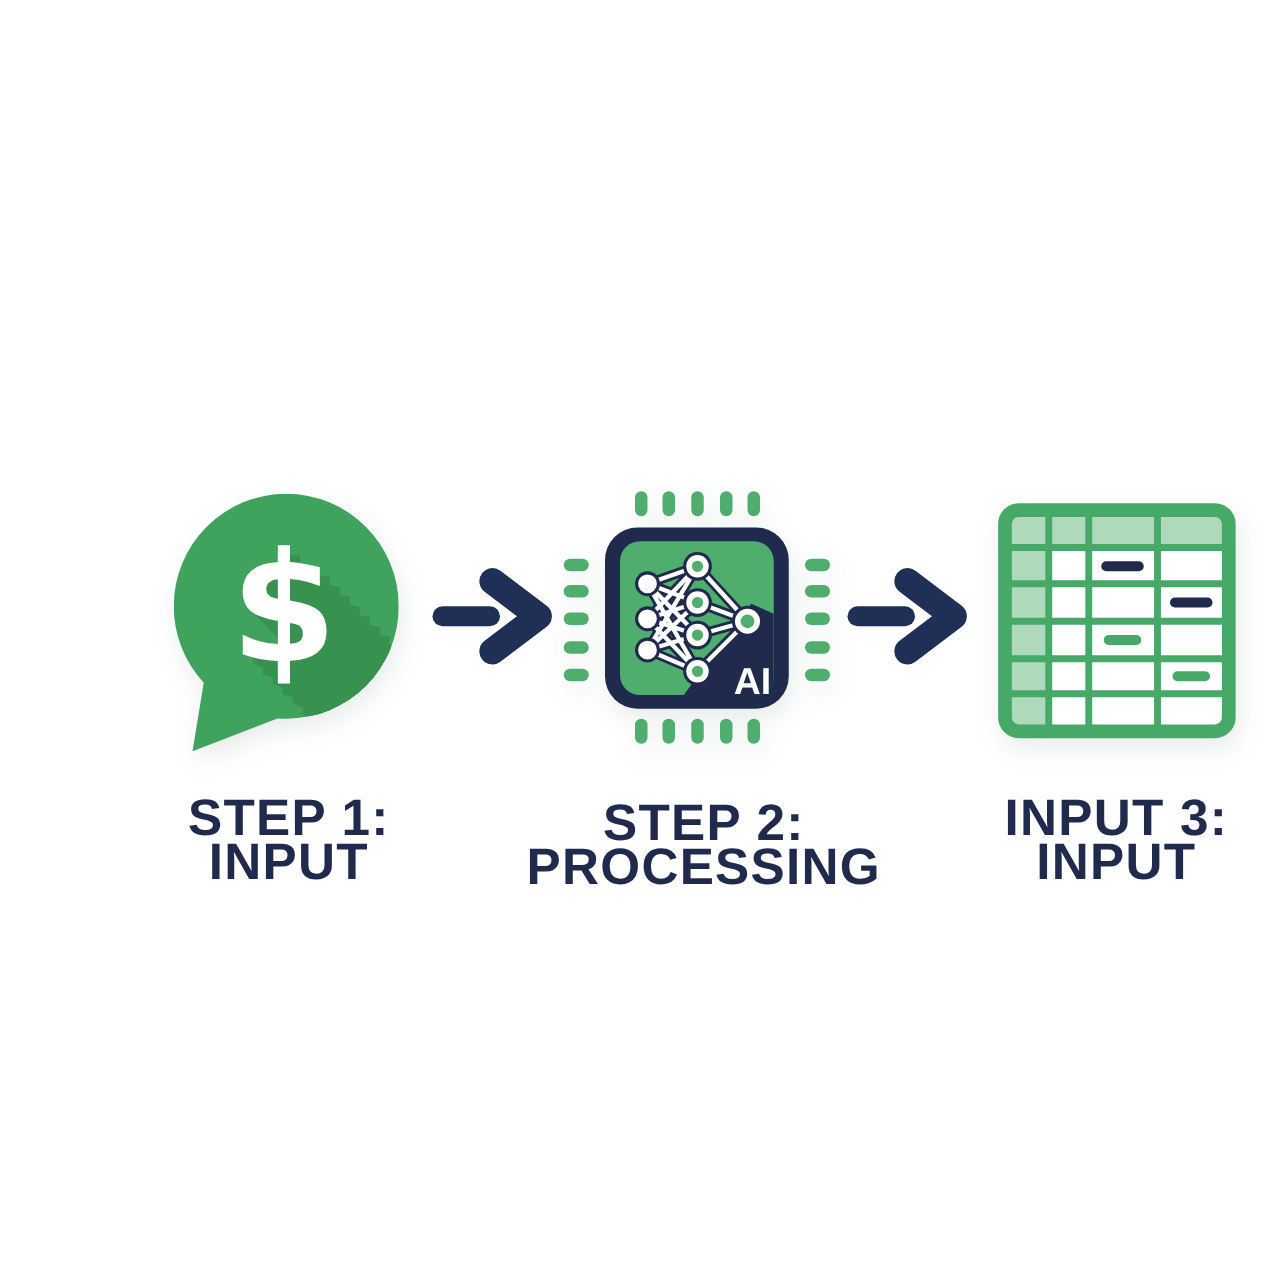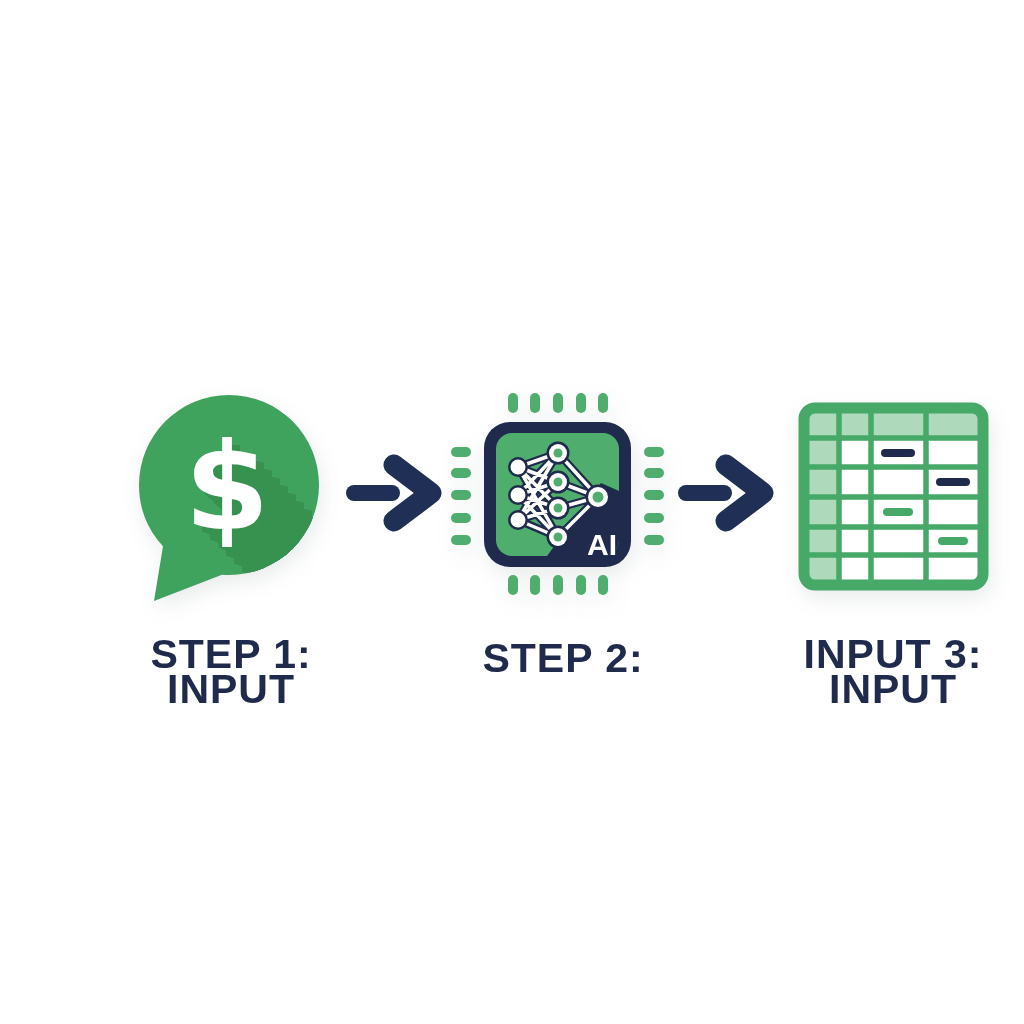--- a/index.html
+++ b/index.html
@@ -175,19 +175,20 @@
       <rect x="147" y="142" width="30" height="8" rx="4" fill="#46a968"></rect>
     </g>
   </svg>
 
   <div class="step-label" style="left:35px;top:637px;">
     <span>STEP 1:</span>
     <span>INPUT</span>
   </div>
   <div class="step-label" style="left:367px;top:641px;">
     <span>STEP 2:</span>
+    <span>PROCESSING</span>
   </div>
   <div class="step-label" style="left:697px;top:637px;">
     <span>INPUT 3:</span>
     <span>INPUT</span>
   </div>
 
 </div>
 
 </body></html>

